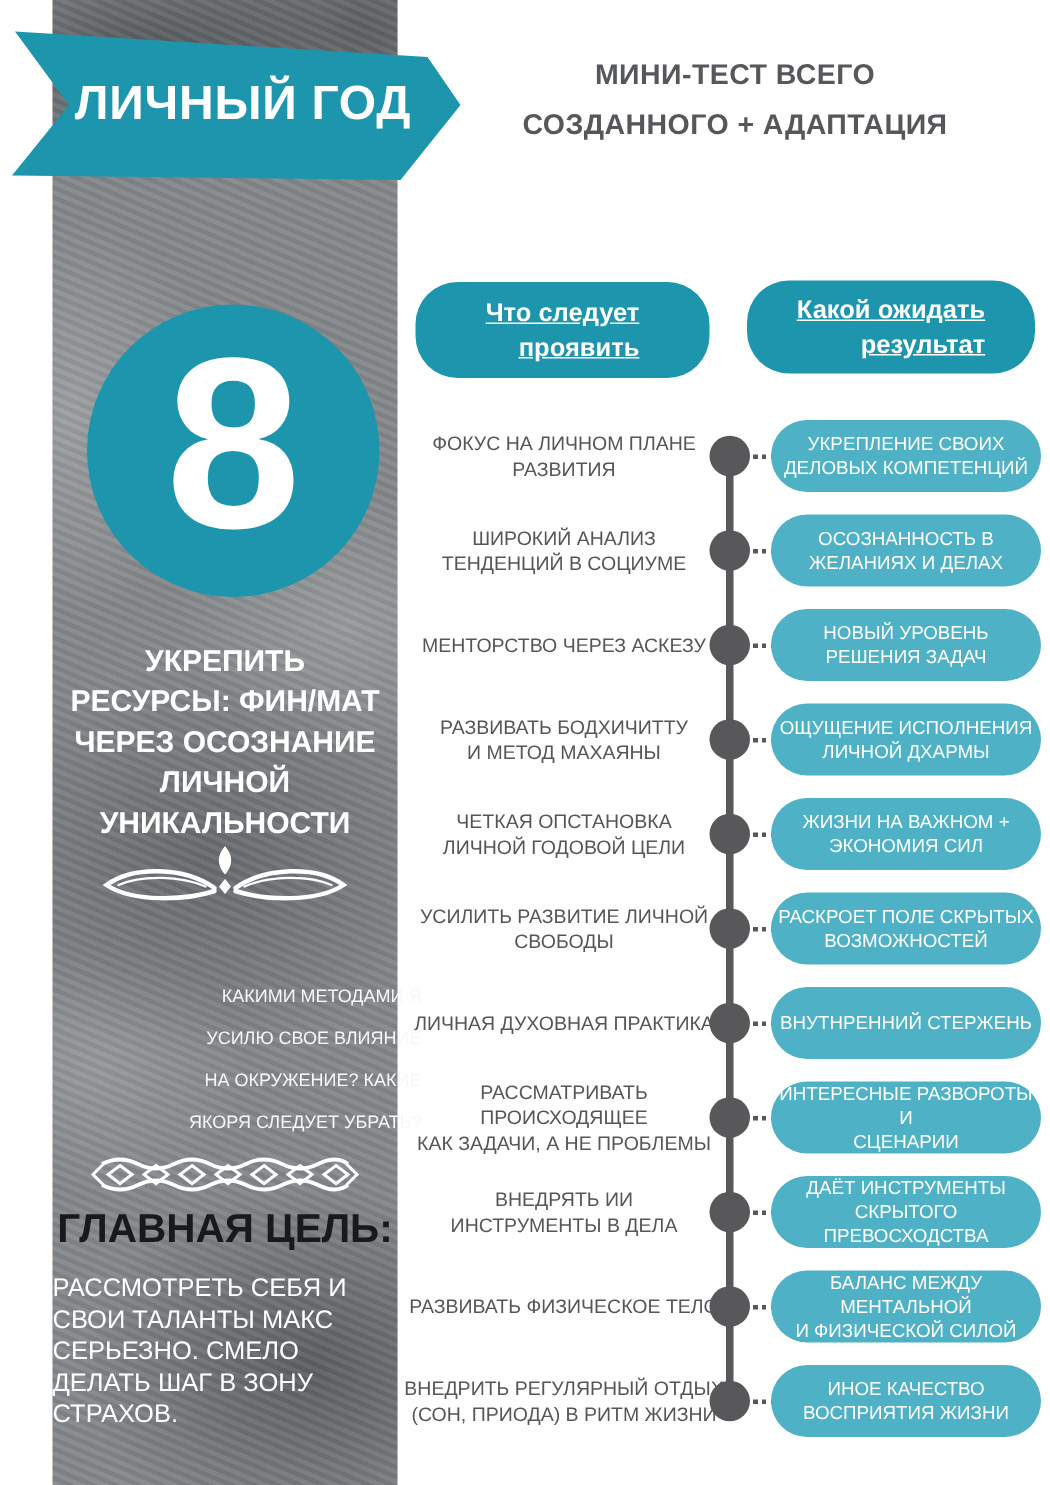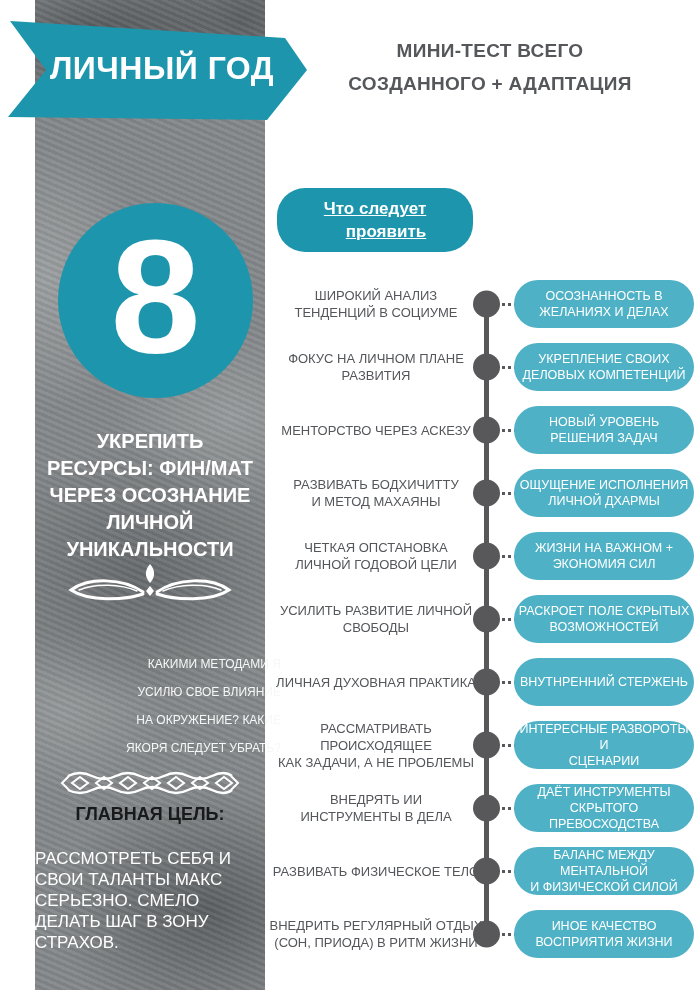--- a/index.html
+++ b/index.html
@@ -31,21 +31,21 @@
     font-weight:700;font-size:20px;line-height:27px;white-space:pre-line;
   }
   .flourish{position:absolute;top:562px;left:30px;}
   .sidebar-question{
     position:absolute;top:650px;left:0;width:230px;text-align:right;color:#f6f7f7;
     font-size:12px;line-height:28px;white-space:pre-line;margin-left:16px;
   }
   .chain{position:absolute;top:768px;left:25px;}
   .goal-label{
     position:absolute;top:804px;left:0;width:230px;text-align:center;color:#17191b;
-    font-weight:700;font-size:18px;
+    font-weight:700;font-size:27px;
   }
   .goal-text{
     position:absolute;top:848px;left:0;width:230px;color:#fff;
     font-size:17px;line-height:21px;white-space:pre-line;
   }
   
   .banner{position:absolute;left:0;top:0;width:315px;height:125px;}
   .banner svg{position:absolute;left:0;top:0;}
   .banner-title{
     position:absolute;left:42px;top:50px;width:240px;text-align:center;color:#fff;
@@ -145,47 +145,49 @@
       <polygon points="10,21 285,38 307,70 267,120 8,117 46,70" fill="var(--teal,#1d96ad)"></polygon>
     </svg>
     <div class="banner-title">ЛИЧНЫЙ ГОД</div>
   </div>
 
   <div class="main-title">МИНИ-ТЕСТ ВСЕГО
 СОЗДАННОГО + АДАПТАЦИЯ</div>
 
   <div class="col-header col-header-left">Что следует
 проявить</div>
+  <div class="col-header col-header-right">Какой ожидать
+результат</div>
 
   <div class="rows">
     <div class="timeline-line"></div>
 
   <div class="row">
+    <div class="action">ФОКУС НА ЛИЧНОМ ПЛАНЕ
+РАЗВИТИЯ</div>
+    <div class="dot"></div>
+    <div class="connector"></div>
+    <div class="pill">
+      <span class="ptxt">УКРЕПЛЕНИЕ СВОИХ
+ДЕЛОВЫХ КОМПЕТЕНЦИЙ</span>
+    </div>
+  </div>
+
+  <div class="row">
     <div class="action">ШИРОКИЙ АНАЛИЗ
 ТЕНДЕНЦИЙ В СОЦИУМЕ</div>
     <div class="dot"></div>
     <div class="connector"></div>
     <div class="pill">
       <span class="ptxt">ОСОЗНАННОСТЬ В
 ЖЕЛАНИЯХ И ДЕЛАХ</span>
     </div>
   </div>
 
   <div class="row">
-    <div class="action">ФОКУС НА ЛИЧНОМ ПЛАНЕ
-РАЗВИТИЯ</div>
-    <div class="dot"></div>
-    <div class="connector"></div>
-    <div class="pill">
-      <span class="ptxt">УКРЕПЛЕНИЕ СВОИХ
-ДЕЛОВЫХ КОМПЕТЕНЦИЙ</span>
-    </div>
-  </div>
-
-  <div class="row">
     <div class="action">МЕНТОРСТВО ЧЕРЕЗ АСКЕЗУ</div>
     <div class="dot"></div>
     <div class="connector"></div>
     <div class="pill">
       <span class="ptxt">НОВЫЙ УРОВЕНЬ
 РЕШЕНИЯ ЗАДАЧ</span>
     </div>
   </div>
 
   <div class="row">

